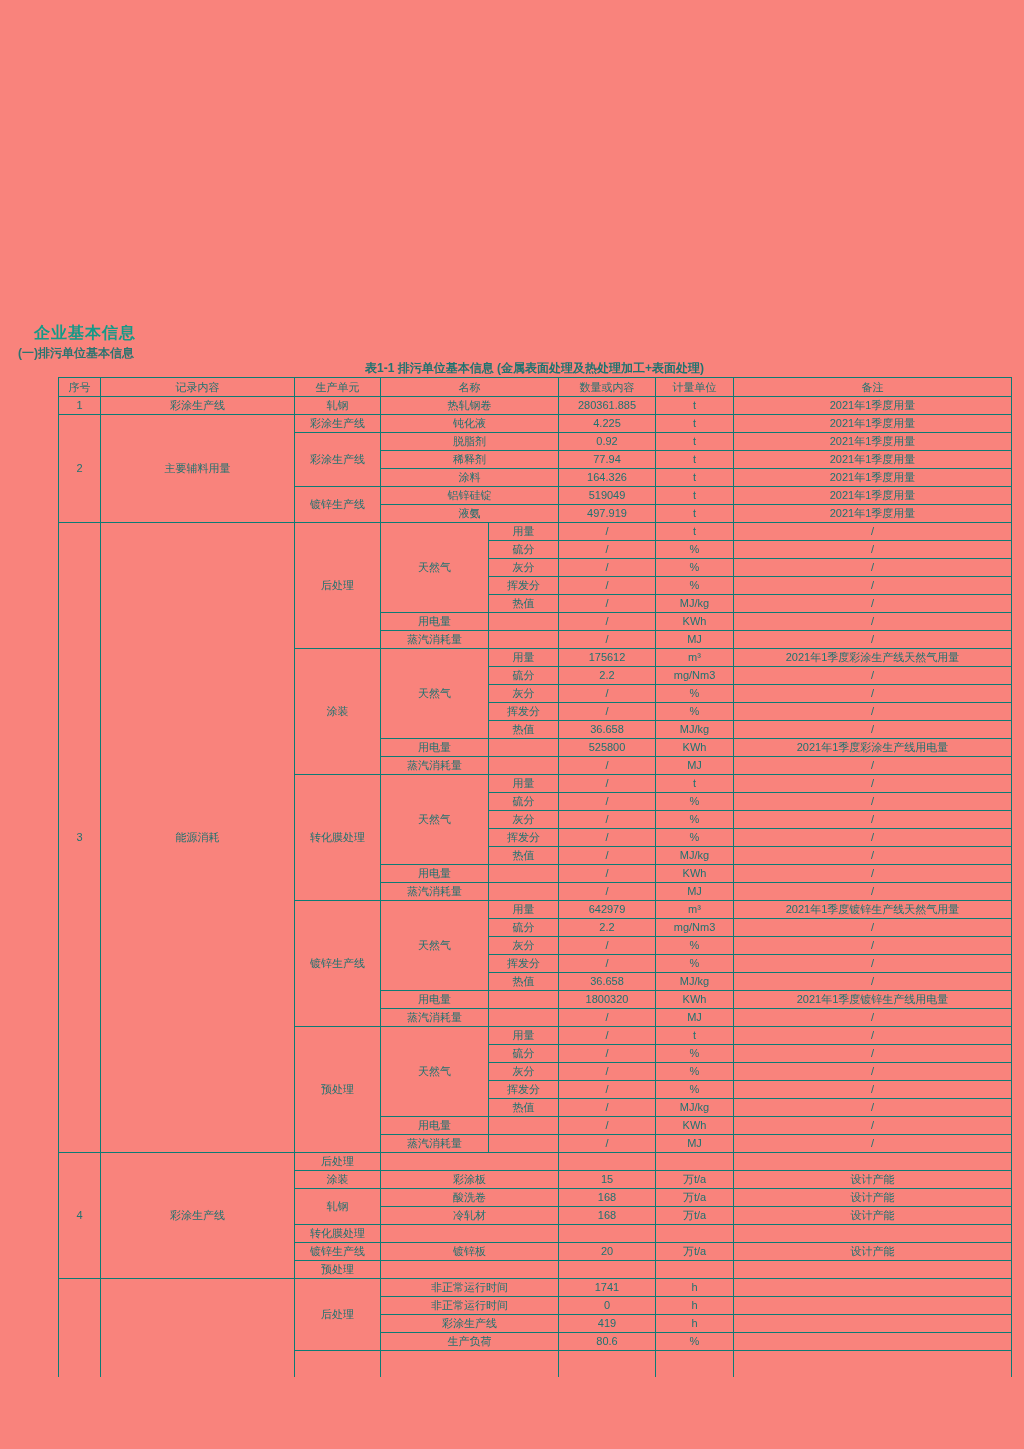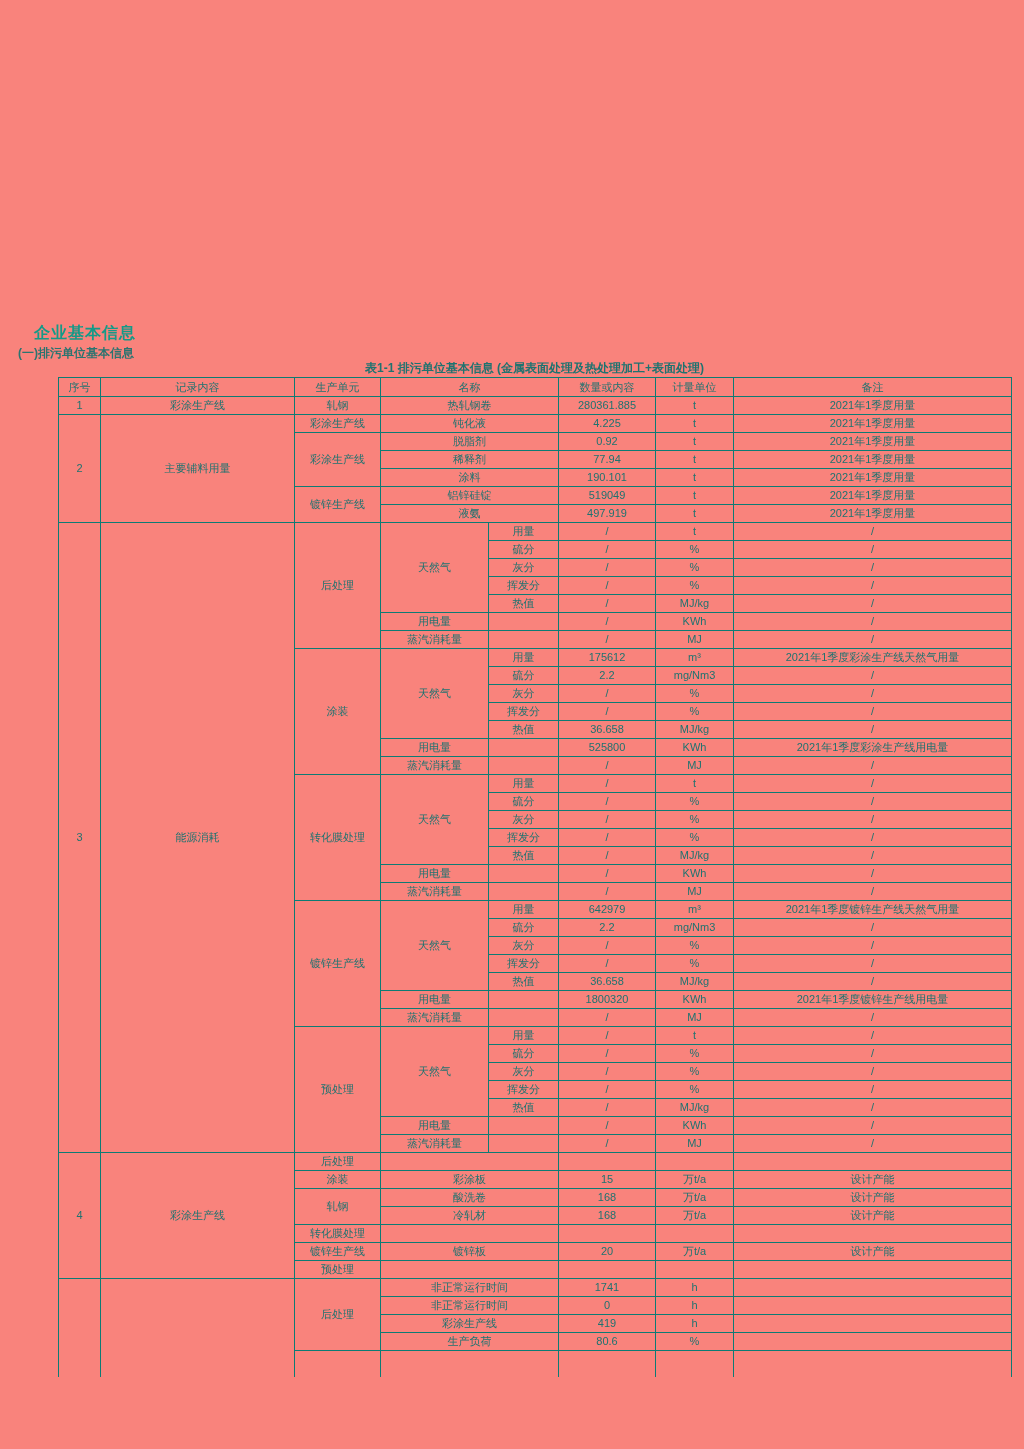--- a/index.html
+++ b/index.html
@@ -116,21 +116,21 @@
           <td>2021年1季度用量</td>
         </tr>
         <tr>
           <td colspan="2">稀释剂</td>
           <td>77.94</td>
           <td>t</td>
           <td>2021年1季度用量</td>
         </tr>
         <tr>
           <td colspan="2">涂料</td>
-          <td>190.101</td>
+          <td>164.326</td>
           <td>t</td>
           <td>2021年1季度用量</td>
         </tr>
         <tr>
           <td rowspan="2">镀锌生产线</td>
           <td colspan="2">铝锌硅锭</td>
           <td>519049</td>
           <td>t</td>
           <td>2021年1季度用量</td>
         </tr>

